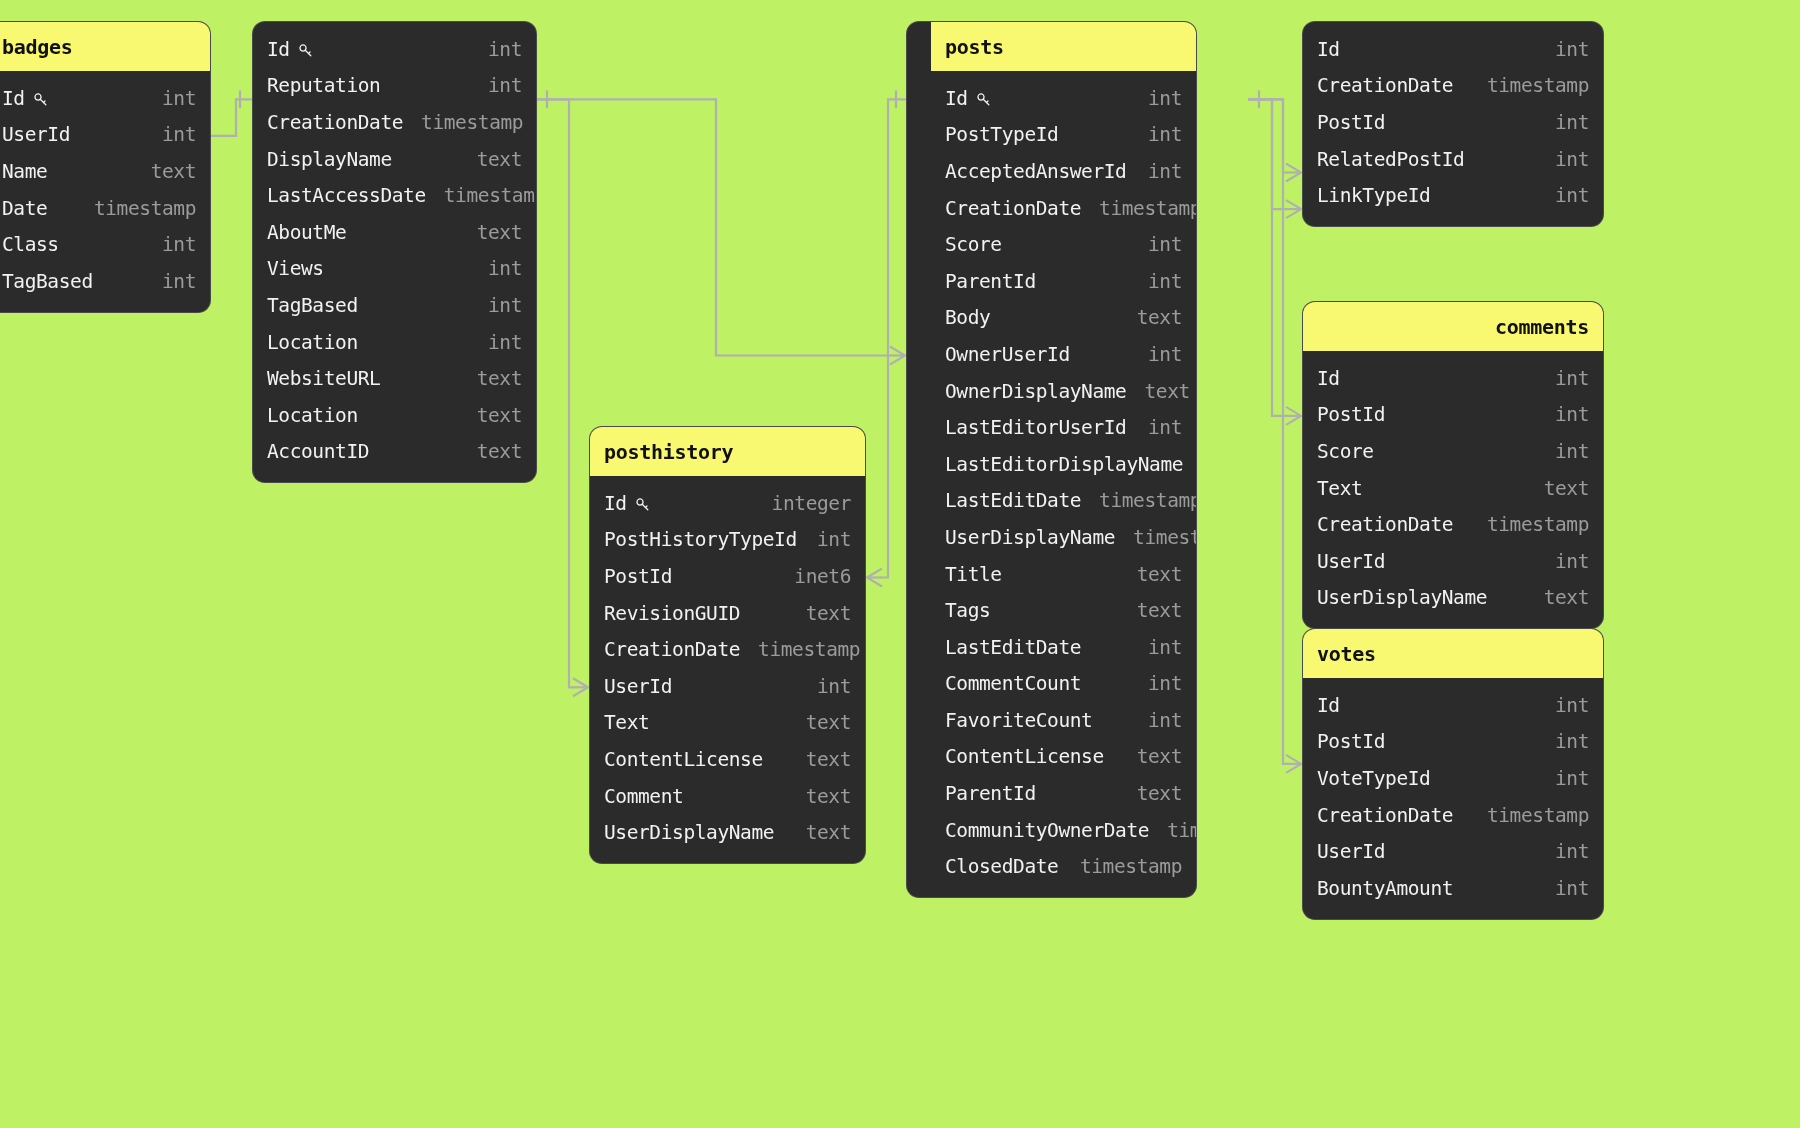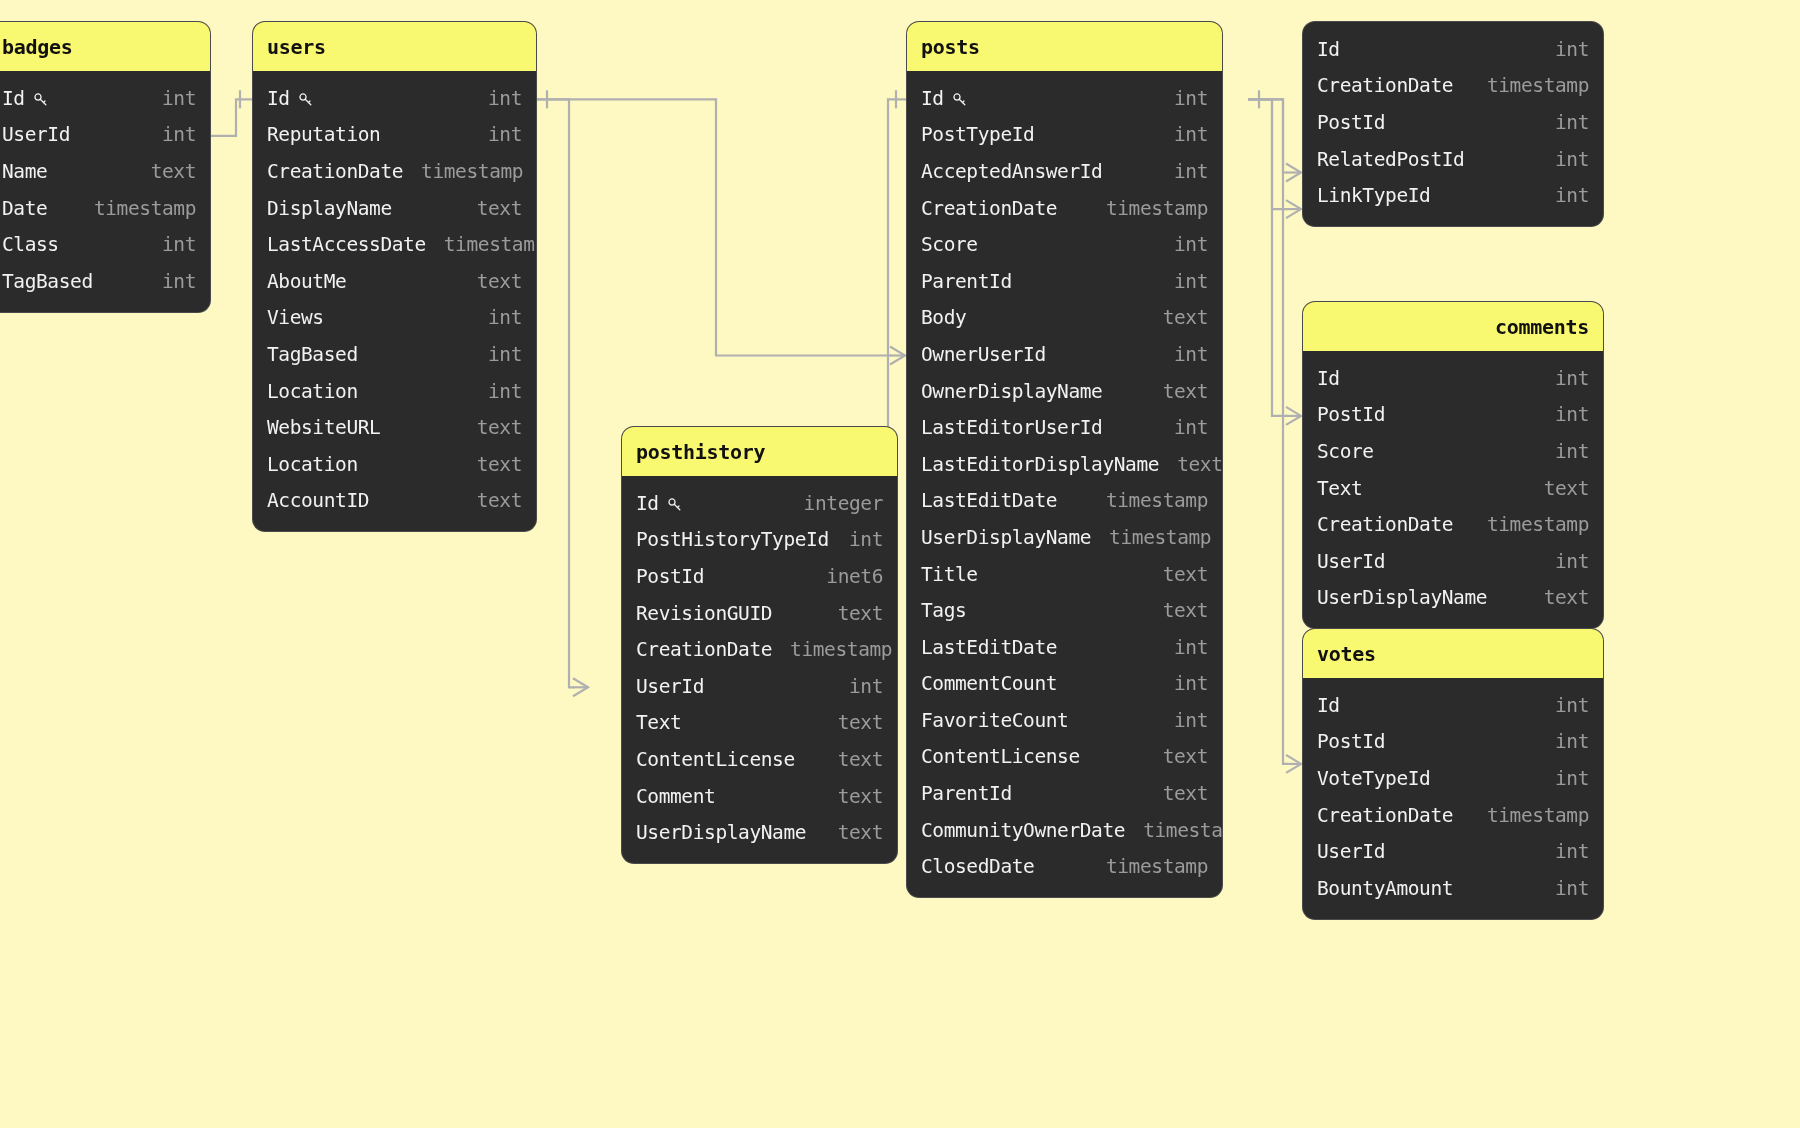--- a/index.html
+++ b/index.html
@@ -4,21 +4,21 @@
 <style>
   html, body {
     margin: 0;
     padding: 0;
     background: #000000;
   }
   #canvas {
     position: relative;
     width: 1800px;
     height: 1128px;
-    background: #fef9c3;
+    background: #bef264;
     overflow: hidden;
     font-family: "DejaVu Sans Mono", monospace;
   }
   .erd-svg {
     position: absolute;
     left: 0;
     top: 0;
     width: 1800px;
     height: 1128px;
     pointer-events: none;
@@ -157,21 +157,20 @@
           </div>
           <div class="col-row">
             <span class="col-name">
               <span>TagBased</span>
             </span>
             <span class="col-type">int</span>
           </div>
         </div>
       </div>
       <div class="table-card" style="left: 253px; top: 22px; width: 283px;">
-        <div class="table-header">users</div>
         <div class="table-body">
           <div class="col-row">
             <span class="col-name">
               <span>Id</span>
               <span class="pk-icon">
                 <svg viewBox="0 0 24 24" width="17" height="17" fill="none" stroke="#f2f2f2" stroke-width="1.8" stroke-linecap="round">
                   <circle cx="8.5" cy="8.5" r="4.3"></circle>
                   <path d="M11.6 11.6 L19.5 19.5"></path>
                   <path d="M16.2 16.2 L18.3 14.1"></path>
                 </svg>
@@ -240,21 +239,21 @@
             <span class="col-type">text</span>
           </div>
           <div class="col-row">
             <span class="col-name">
               <span>AccountID</span>
             </span>
             <span class="col-type">text</span>
           </div>
         </div>
       </div>
-      <div class="table-card" style="left: 590px; top: 427px; width: 275px; margin-left: 32px;">
+      <div class="table-card" style="left: 590px; top: 427px; width: 275px;">
         <div class="table-header">posthistory</div>
         <div class="table-body">
           <div class="col-row">
             <span class="col-name">
               <span>Id</span>
               <span class="pk-icon">
                 <svg viewBox="0 0 24 24" width="17" height="17" fill="none" stroke="#f2f2f2" stroke-width="1.8" stroke-linecap="round">
                   <circle cx="8.5" cy="8.5" r="4.3"></circle>
                   <path d="M11.6 11.6 L19.5 19.5"></path>
                   <path d="M16.2 16.2 L18.3 14.1"></path>
@@ -312,21 +311,21 @@
             <span class="col-type">text</span>
           </div>
           <div class="col-row">
             <span class="col-name">
               <span>UserDisplayName</span>
             </span>
             <span class="col-type">text</span>
           </div>
         </div>
       </div>
-      <div class="table-card" style="left: 907px; top: 22px; width: 315px;">
+      <div class="table-card" style="left: 907px; top: 22px; width: 289px; padding-left: 24px;">
         <div class="table-header">posts</div>
         <div class="table-body">
           <div class="col-row">
             <span class="col-name">
               <span>Id</span>
               <span class="pk-icon">
                 <svg viewBox="0 0 24 24" width="17" height="17" fill="none" stroke="#f2f2f2" stroke-width="1.8" stroke-linecap="round">
                   <circle cx="8.5" cy="8.5" r="4.3"></circle>
                   <path d="M11.6 11.6 L19.5 19.5"></path>
                   <path d="M16.2 16.2 L18.3 14.1"></path>

